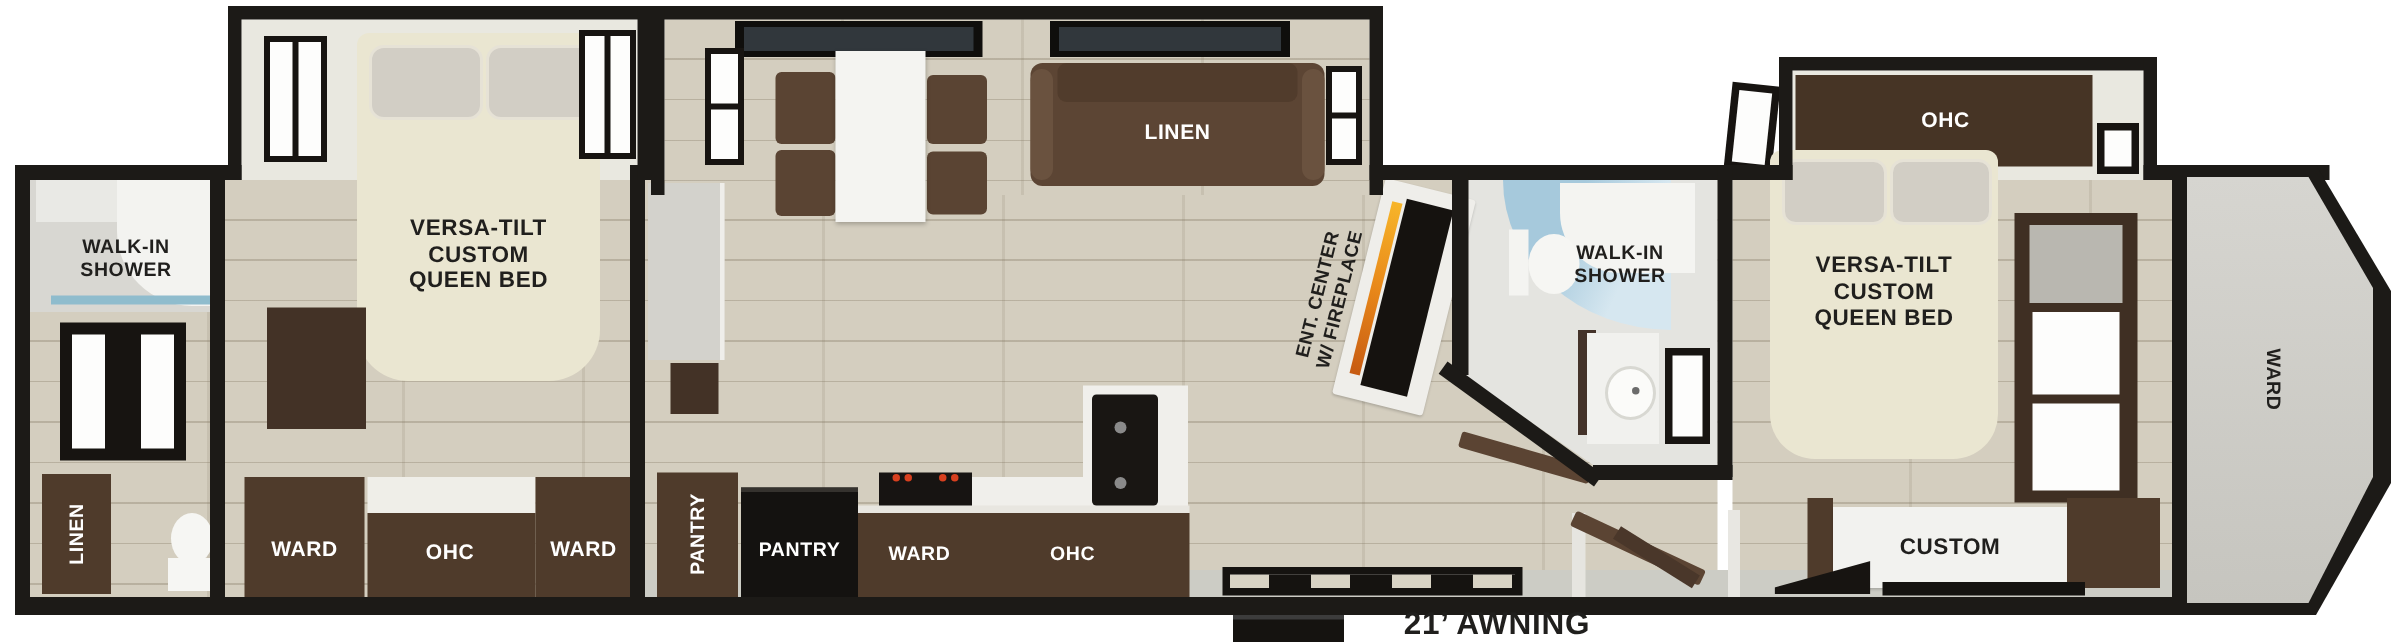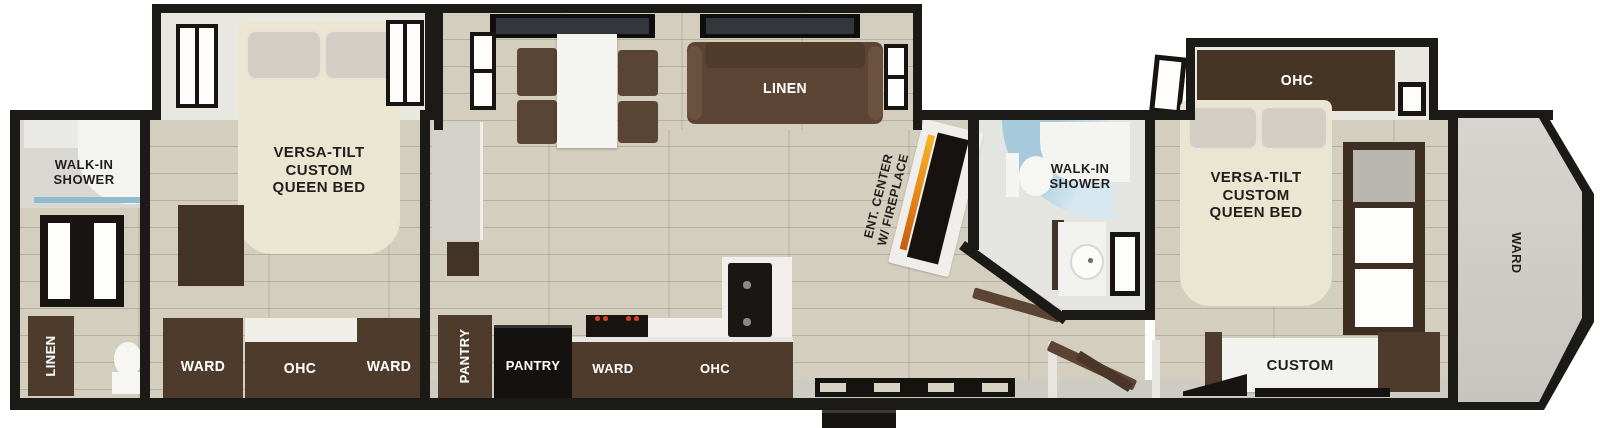--- a/index.html
+++ b/index.html
@@ -192,14 +192,15 @@
   <div class="wall z5" style="left:1062px;top:310px;width:93px;height:10px;"></div>
 
   <div class="slidebox z5" style="left:152px;top:4px;width:282px;height:116px;"></div>
   <div class="slidebox z5" style="left:434px;top:4px;width:488px;height:126px;"></div>
   <div class="slidebox z5" style="left:1186px;top:38px;width:252px;height:82px;"></div>
 
   <div class="abs z5" style="left:1448px;top:106px;width:150px;height:308px;background:#1c1a17;clip-path:polygon(0 4px,96px 4px,146px 88px,146px 216px,96px 304px,0 304px);"></div>
   <div class="abs z5" style="left:1458px;top:118px;width:128px;height:284px;background:linear-gradient(180deg,#d6d5d0,#c6c5bf);clip-path:polygon(0 0,81px 0,124px 74px,124px 200px,81px 284px,0 284px);"></div>
   <div class="lab vdn" style="left:1516px;top:253px;font-size:13px;z-index:60;">WARD</div>
 
+  <div class="lab" style="left:998px;top:417px;font-size:21px;letter-spacing:.5px;z-index:60;">21’ AWNING</div>
 
 </div>
 
 </body></html>

